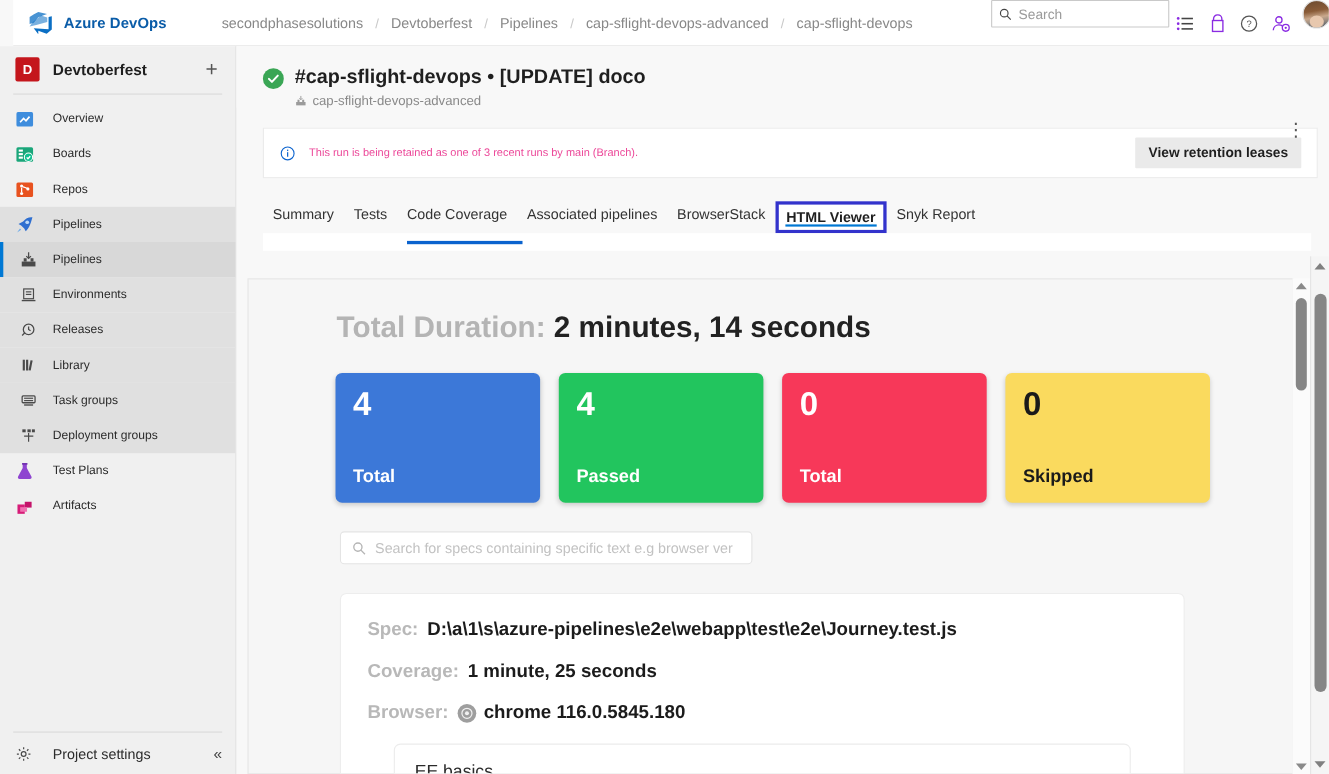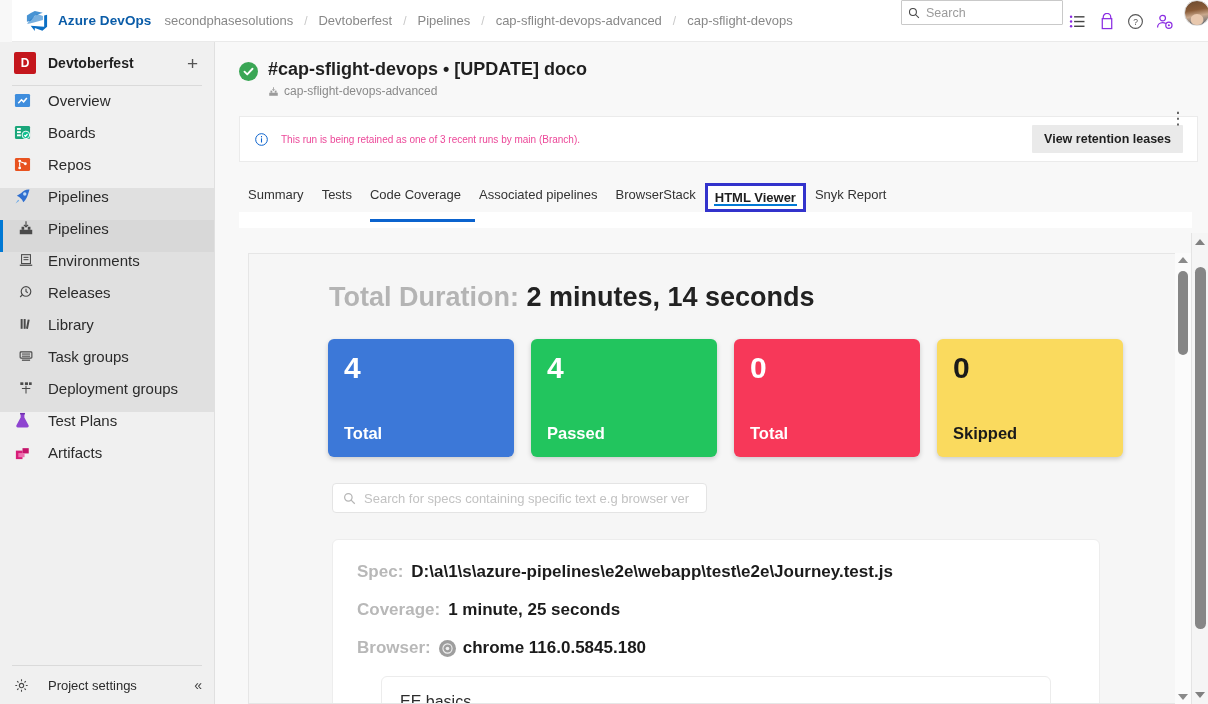--- a/index.html
+++ b/index.html
@@ -15,21 +15,21 @@
     position: absolute; top: 0; left: 12px; width: 1208px; height: 42px;
     background: #ffffff; display: flex; align-items: center;
     border-bottom: 1px solid #eaeaea;
   }
   .ado-logo { width: 26px; height: 26px; margin-left: 12px; margin-right: 8px;
     display: flex; align-items: center; justify-content: center; }
   .brand {
     font-size: 13.5px; font-weight: bold; color: #0a5ca8;
     letter-spacing: .1px; margin-right: 10px; cursor: pointer;
   }
-  .crumbs { display: flex; align-items: flex-end; font-size: 13px; }
+  .crumbs { display: flex; align-items: flex-end; font-size: 13px; margin-left: 37px; }
   .crumb { color: #888888; padding: 0 3px; cursor: pointer; white-space: nowrap; }
   .crumb-sep { color: #c8c8c8; padding: 0 8px; font-size: 12px; }
   .topright { position: absolute; right: 8px; top: 0; height: 42px;
     display: flex; align-items: flex-start; gap: 0px; }
   .searchbox {
     width: 162px; height: 25px; border: 1px solid #c9c9c9; background: #fff;
     display: flex; align-items: center; padding: 0 6px; border-radius: 1px;
   }
   .searchbox .mag { margin-right: 6px; display:flex; }
   .searchbox input {
@@ -60,22 +60,22 @@
   .proj-badge {
     width: 22px; height: 22px; background: #c4161c; color: #fff;
     font-size: 12px; font-weight: bold; display: flex; align-items: center;
     justify-content: center; border-radius: 2px; margin-right: 12px;
   }
   .proj-name { font-size: 14px; font-weight: bold; color: #1f1f1f; flex: 1; }
   .plus { font-size: 19px; color: #555; cursor: pointer; line-height: 1;
           font-weight: 300; padding-right: 2px; }
   .nav-div { height: 1px; background: #dadada; margin: 1px 12px 6px 12px; }
   .nav-item {
-    height: 32px; display: flex; align-items: flex-start; padding-left: 14px;
-    font-size: 15px; color: #2b2b2b; cursor: pointer; position: relative;
+    height: 32px; display: flex; align-items: center; padding-left: 14px;
+    font-size: 11px; color: #2b2b2b; cursor: pointer; position: relative;
   }
   .nav-item .ic { width: 24px; display:flex; align-items:center; justify-content:flex-start; margin-right: 10px; }
   .nav-item.group { background: #e0e0e0; }
   .nav-item.selected { background: #d8d8d8; }
   .nav-item.selected::before {
     content:""; position:absolute; left:0; top:0; width:3px; height:100%; background:#0078d4;
   }
   .nav-sub { padding-left: 18px; }
   .nav-sub .ic { width: 22px; margin-right: 8px; }
   .sidebar-bottom {
@@ -135,21 +135,21 @@
     position: absolute; left: 6px; right: 6px; bottom: 3px; height: 2.5px; background: #0078d4;
   }
 
   
   .loadzone { position: relative; height: 16px; background:#ffffff;
               margin-left: 24px; width: 953px; }
   .loadbar { position: absolute; left: 131px; top: 7px; width: 105px; height: 3px; background: #0b63ce; }
 
   
   .frame {
-    position: absolute; left: 248px; top: 253px; width: 951px; height: 451px;
+    position: absolute; left: 225px; top: 253px; width: 951px; height: 451px;
     background: #f6f6f6; border: 1px solid #e6e6e6; overflow: hidden;
   }
   .frame-inner { padding: 28px 0 0 0; position: relative; }
   .duration-line { padding-left: 80px; font-size: 27px; line-height: 30px; }
   .dur-label { color: #b4b4b4; font-weight: bold; }
   .dur-value { color: #222; font-weight: bold; }
   .cards { display: flex; gap: 17px; padding-left: 79px; margin-top: 27px; }
   .card {
     width: 186px; height: 118px; border-radius: 6px; padding: 14px 16px;
     display: flex; flex-direction: column; justify-content: space-between;

